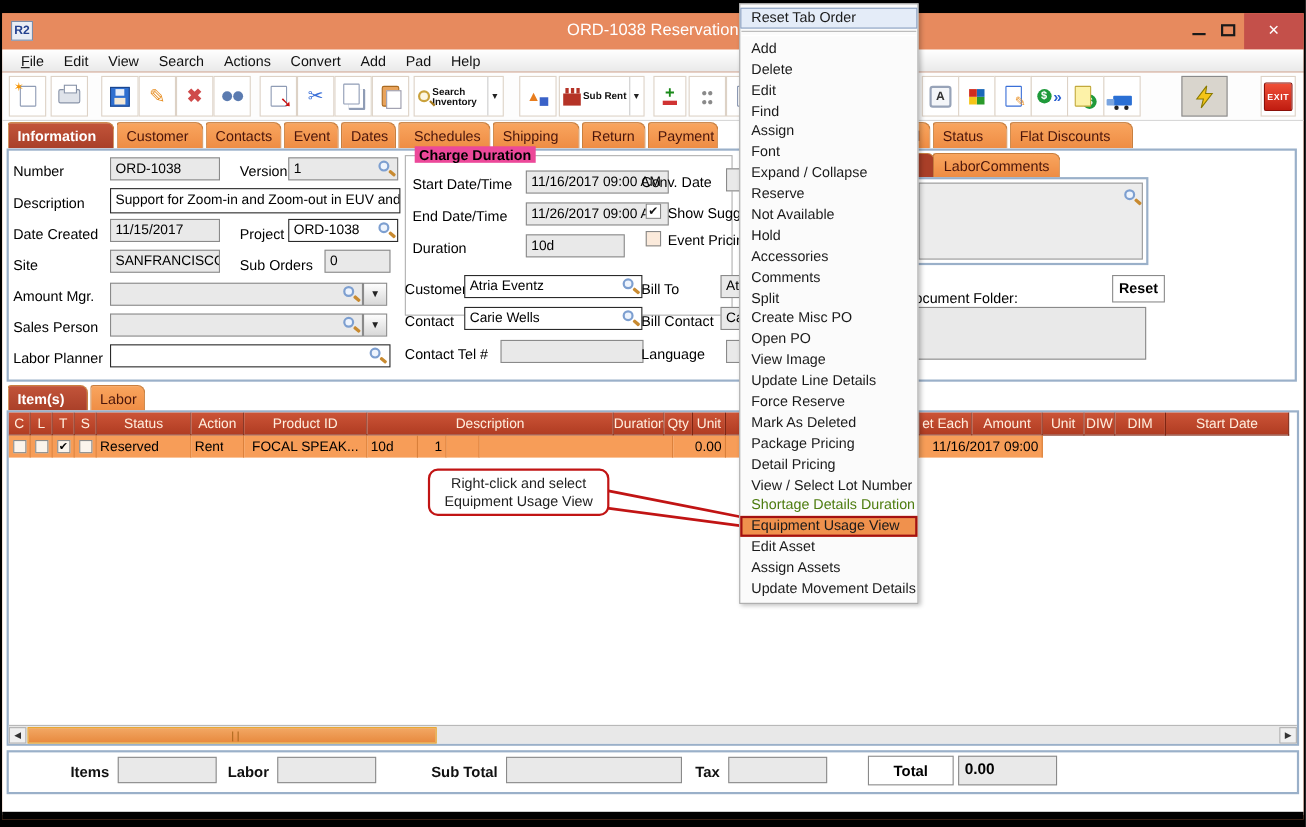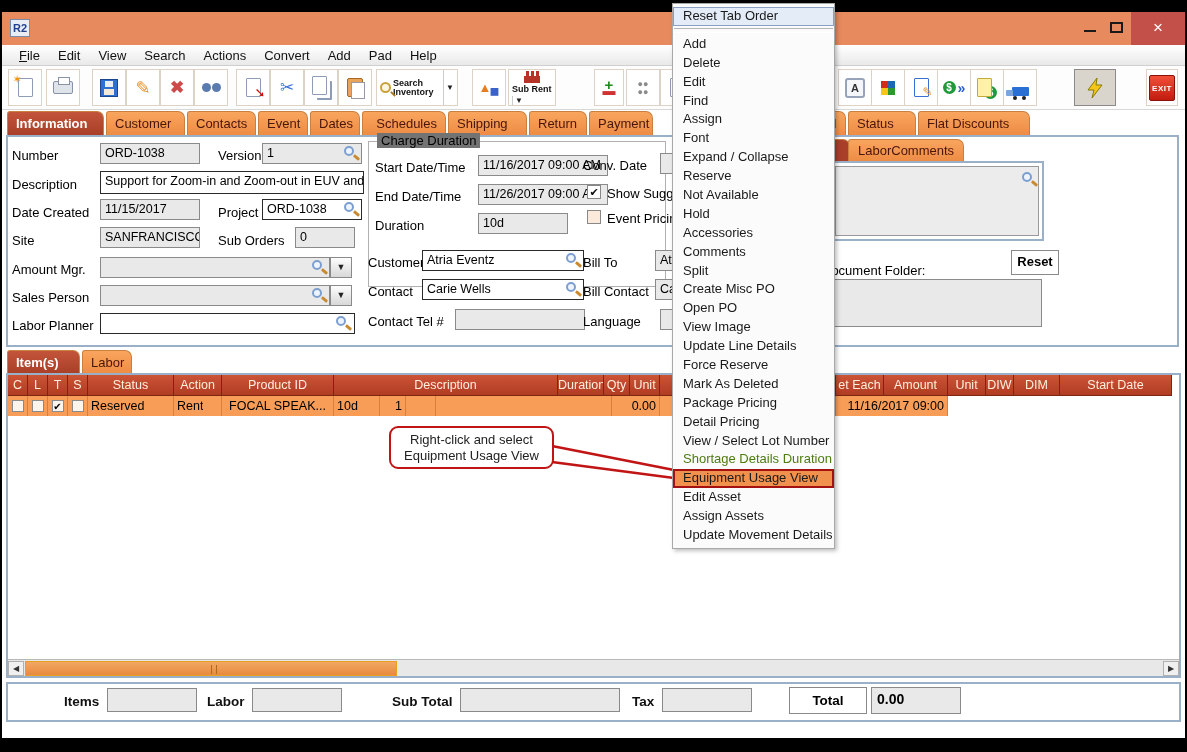--- a/index.html
+++ b/index.html
@@ -78,21 +78,21 @@
 
   .panel { position:absolute; border:2px solid #9ab0c9; background:#fff; }
   .info-panel { left:4px; top:25px; width:1173px; height:212px; }
   .lbl { position:absolute; font-size:13px; color:#000; white-space:nowrap; }
   .fld { position:absolute; height:21px; border:1px solid #8a8a8a; background:#e9e9e9; font-size:12.5px; color:#000; padding:2px 4px; white-space:nowrap; overflow:hidden; }
   .fld.white { background:#fff; border:1px solid #2a2a2a; }
   .mag { position:absolute; width:10px; height:10px; border:2px solid #7d9fd0; border-radius:50%; background:#eef4fd; }
   .mag::after { content:""; position:absolute; left:7px; top:8px; width:7px; height:3px; background:#c88a30; transform:rotate(40deg); border-radius:1px; }
   .ddbtn { position:absolute; width:22px; height:21px; background:linear-gradient(#fdfdfd,#d8d8d8); border:1px solid #8a8a8a; font-size:9px; color:#222; text-align:center; line-height:19px; }
   .groupbox { position:absolute; border:1px solid #b0b0b0; }
-  .groupbox-title { position:absolute; top:-9px; left:8px; background:#737373; padding:0 4px; font-size:13px; font-weight:normal; }
+  .groupbox-title { position:absolute; top:-9px; left:8px; background:#ec4899; padding:0 4px; font-size:13px; font-weight:bold; }
   .cbx { position:absolute; width:14px; height:14px; border:1px solid #888; background:#fff; font-size:11px; line-height:13px; text-align:center; color:#111; }
 
   .rp-tab { position:absolute; height:22px; background:linear-gradient(#f9a55e,#ee8c44); border:1px solid #c87f3f; border-bottom:none; border-radius:3px 7px 0 0; color:#4a150b; font-size:13px; padding:3px 9px 0 9px; }
   .rp-tab.dark { background:#a93f28; }
   .rp-outer { position:absolute; border:2px solid #9ab0c9; background:#fff; padding:3px; }
   .rp-inner { width:100%; height:100%; background:#ececec; border:1px solid #9a9a9a; position:relative; }
 
   
   .items-tabs { position:absolute; left:5px; top:240px; display:flex; }
   .grid-panel { left:4px; top:263px; width:1175px; height:305px; }
@@ -130,20 +130,21 @@
   .bottom-black { position:absolute; left:0; bottom:0; width:100%; height:7px; background:#000; }
 </style>
 </head>
 <body>
 
 <div class="screen">
   <div class="window">
 
     <div class="titlebar">
       <div class="app-badge">R2</div>
+      <div class="title">ORD-1038 Reservation</div>
       <div class="wbtn" style="right:80px;">
           <div class="bar"></div>
         </div>
       <div class="wbtn" style="right:54px;">
           <div class="box"></div>
         </div>
       <div class="wbtn close" style="right:0;">×</div>
     </div>
 
     <div class="menubar">
@@ -195,21 +196,21 @@
         </div>
       <div class="tbtn wide" style="left:374px;">
         <span class="i-mag"></span>
         <span class="tb-label">Search Inventory</span>
         <span class="dd">▼</span>
       </div>
       <div class="tbtn" style="left:470px;">
           <span class="g-cone">▲</span>
           <span class="g-cube">◼</span>
         </div>
-      <div class="tbtn wide" style="left:506px;flex-direction:column;">
+      <div class="tbtn wide" style="left:506px;">
         <span class="i-fact"></span>
         <span class="tb-label" style="width:auto;">Sub Rent</span>
         <span class="dd">▼</span>
       </div>
       <div class="tbtn" style="left:592px; width:30px;">
           <span class="i-pm">
             <span class="p">+</span>
             <span class="m">▬</span>
           </span>
         </div>

